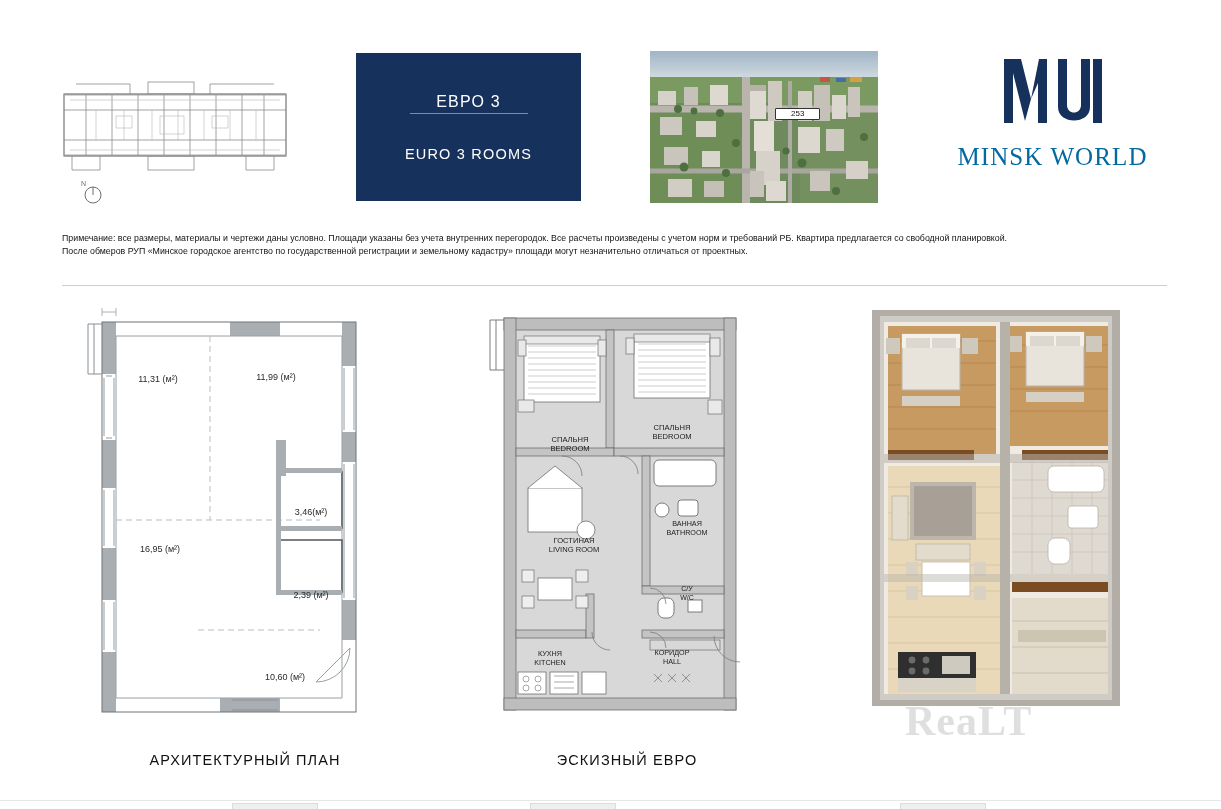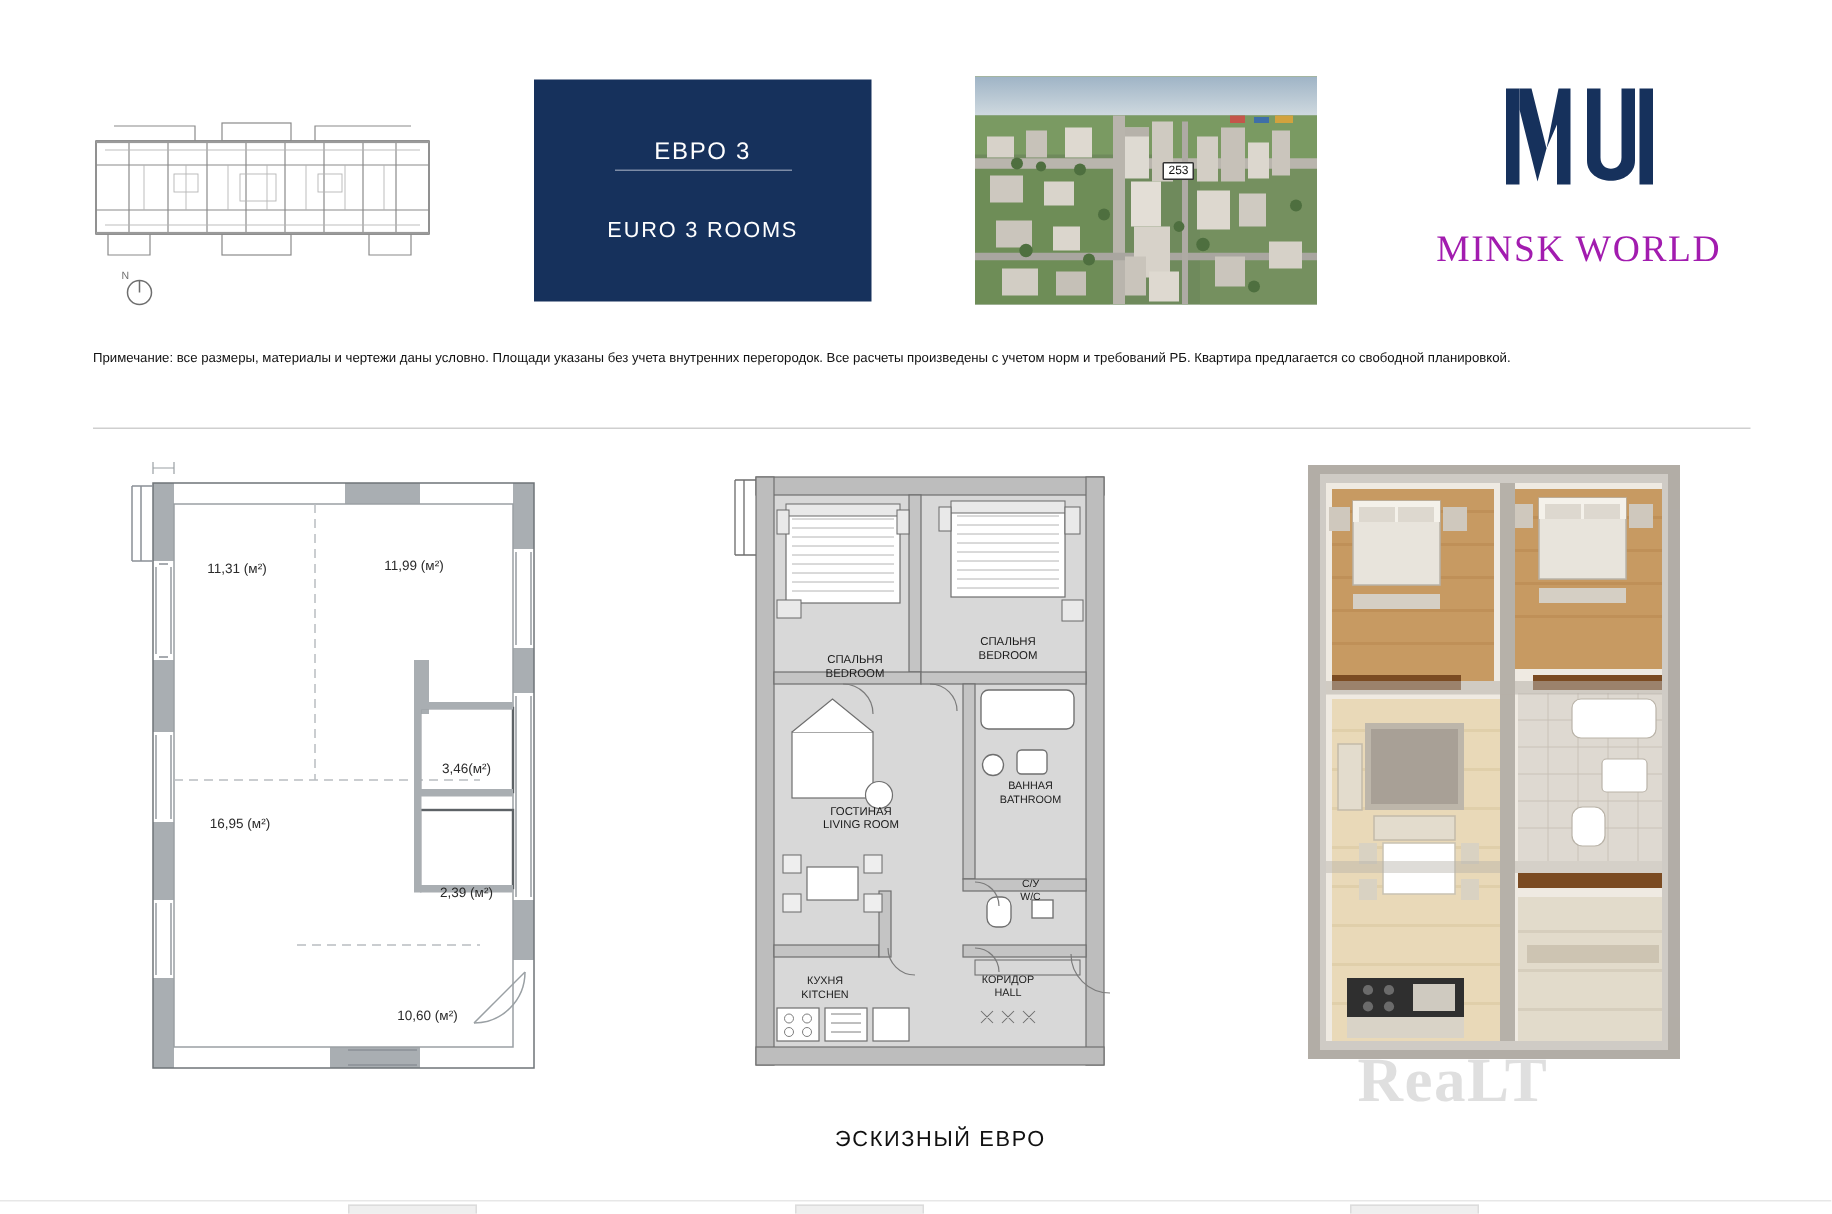--- a/index.html
+++ b/index.html
@@ -78,41 +78,40 @@
   }
   .aerial svg { display: block; }
   .aerial .badge {
     position: absolute;
     left: 125px; top: 57px;
     background: #ffffff;
     border: 1px solid #333;
     color: #111;
     font-size: 8px;
     line-height: 10px;
-    padding: 0 3px;
+    padding: 0 15px;
     border-radius: 1px;
   }
 
   
   .logo {
     position: absolute;
     left: 880px; top: 10px;
     width: 225px; height: 155px;
     display: flex;
     flex-direction: column;
     align-items: center;
     justify-content: flex-start;
   }
   .logo-mark { width: 110px; height: 88px; }
   .logo-text {
-    margin-top: 10px;
     font-family: "Liberation Serif", serif;
     font-size: 25px;
     letter-spacing: 1.1px;
-    color: #a21caf;
+    color: #0369a1;
     font-weight: 400;
   }
 
   
   .notes {
     position: absolute;
     left: 62px; top: 232px;
     width: 1105px;
   }
   .notes .title {
@@ -316,20 +315,21 @@
             <path d="M6 72 h88 v4 h-88 z" opacity="0"></path>
           </g>
         </svg>
       </div>
       <div class="logo-text">MINSK WORLD</div>
     </div>
   </div>
 
   <div class="notes">
     <p>Примечание: все размеры, материалы и чертежи даны условно. Площади указаны без учета внутренних перегородок. Все расчеты произведены с учетом норм и требований РБ. Квартира предлагается со свободной планировкой.</p>
+    <p>После обмеров РУП «Минское городское агентство по государственной регистрации и земельному кадастру» площади могут незначительно отличаться от проектных.</p>
   </div>
   <div class="rule"></div>
 
   <div class="panels">
 
     <div class="panel panel-arch">
       <svg width="330" height="440" viewBox="0 0 330 440">
 
         <g fill="#a9aeb2">
           <rect x="22" y="22" width="14" height="52"></rect>
@@ -392,20 +392,21 @@
 
         <g font-size="9" fill="#2a2a2a" class="svg-label" text-anchor="middle">
           <text x="78" y="82">11,31 (м²)</text>
           <text x="196" y="80">11,99 (м²)</text>
           <text x="231" y="215">3,46(м²)</text>
           <text x="80" y="252">16,95 (м²)</text>
           <text x="231" y="298">2,39 (м²)</text>
           <text x="205" y="380">10,60 (м²)</text>
         </g>
       </svg>
+      <div class="caption">АРХИТЕКТУРНЫЙ ПЛАН</div>
     </div>
 
     <div class="panel panel-sketch">
       <svg width="290" height="440" viewBox="0 0 290 440">
 
         <rect x="22" y="18" width="232" height="392" fill="#d8d8d8"></rect>
 
         <g fill="#bdbdbd" stroke="#6f6f6f" stroke-width="0.8">
           <rect x="22" y="18" width="232" height="12"></rect>
           <rect x="22" y="18" width="12" height="392"></rect>

